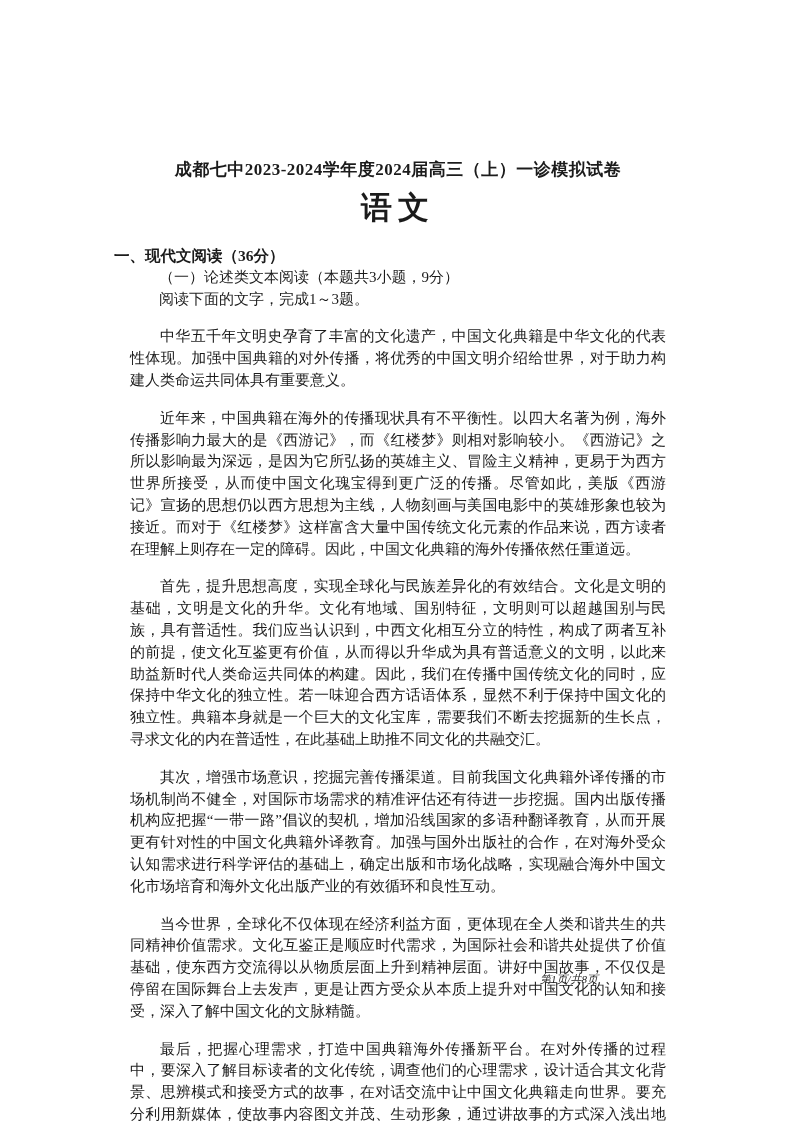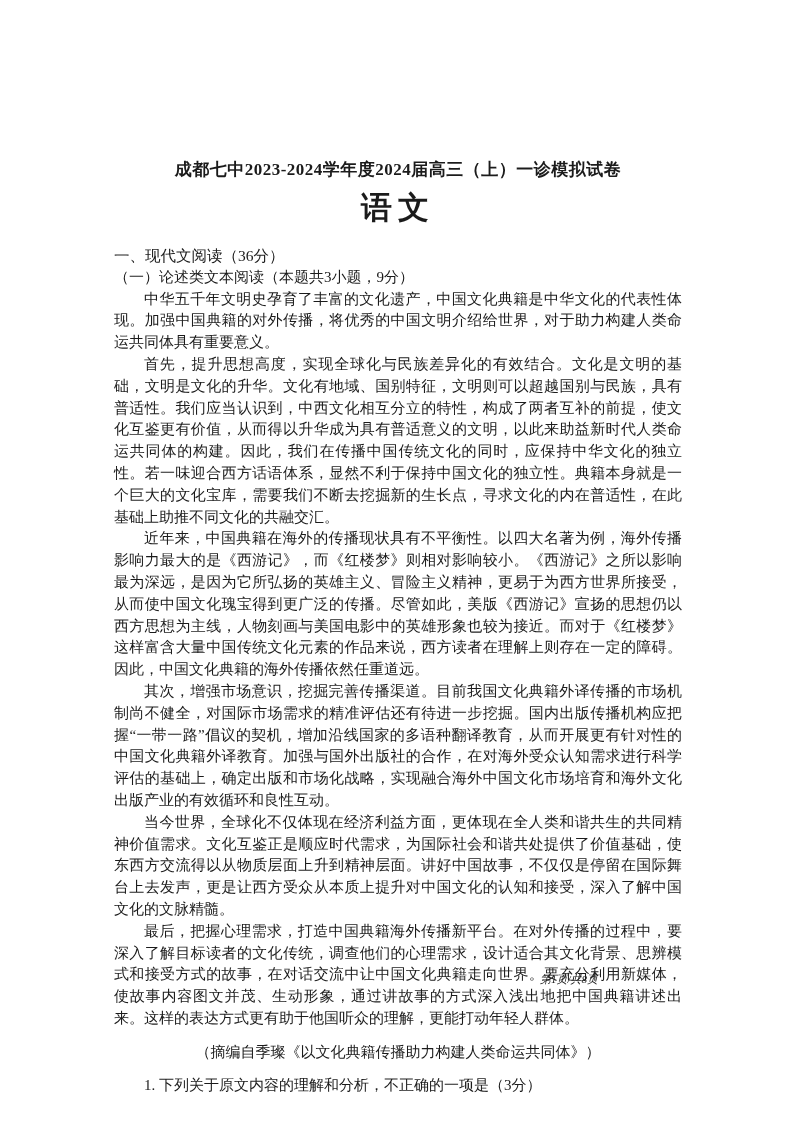--- a/index.html
+++ b/index.html
@@ -38,28 +38,29 @@
     font-weight: bold;
   }
   .body {
     margin-top: 16px;
     font-size: 15px;
     line-height: 21.8px;
     text-align: justify;
     text-justify: inter-ideograph;
   }
   .section-title {
-    font-weight: normal;
+    font-weight: bold;
     font-size: 15.5px;
   }
   .subsection, .instruction {
     font-size: 15px;
+    margin-left: 45px;
   }
   .para {
-    margin: 0;
+    margin: 16px;
     text-indent: 2em;
   }
   .attribution {
     text-align: center;
     margin: 12px;
   }
   .question {
     text-indent: 2em;
   }
   .footer {
@@ -78,24 +79,25 @@
 <div class="page">
 
   <div class="header">
     <div class="school-line">成都七中2023-2024学年度2024届高三（上）一诊模拟试卷</div>
     <div class="subject">语文</div>
   </div>
 
   <div class="body">
     <div class="section-title">一、现代文阅读（36分）</div>
     <div class="subsection">（一）论述类文本阅读（本题共3小题，9分）</div>
+    <div class="instruction">阅读下面的文字，完成1～3题。</div>
 
     <p class="para">中华五千年文明史孕育了丰富的文化遗产，中国文化典籍是中华文化的代表性体现。加强中国典籍的对外传播，将优秀的中国文明介绍给世界，对于助力构建人类命运共同体具有重要意义。</p>
+    <p class="para">近年来，中国典籍在海外的传播现状具有不平衡性。以四大名著为例，海外传播影响力最大的是《西游记》，而《红楼梦》则相对影响较小。《西游记》之所以影响最为深远，是因为它所弘扬的英雄主义、冒险主义精神，更易于为西方世界所接受，从而使中国文化瑰宝得到更广泛的传播。尽管如此，美版《西游记》宣扬的思想仍以西方思想为主线，人物刻画与美国电影中的英雄形象也较为接近。而对于《红楼梦》这样富含大量中国传统文化元素的作品来说，西方读者在理解上则存在一定的障碍。因此，中国文化典籍的海外传播依然任重道远。</p>
     <p class="para">首先，提升思想高度，实现全球化与民族差异化的有效结合。文化是文明的基础，文明是文化的升华。文化有地域、国别特征，文明则可以超越国别与民族，具有普适性。我们应当认识到，中西文化相互分立的特性，构成了两者互补的前提，使文化互鉴更有价值，从而得以升华成为具有普适意义的文明，以此来助益新时代人类命运共同体的构建。因此，我们在传播中国传统文化的同时，应保持中华文化的独立性。若一味迎合西方话语体系，显然不利于保持中国文化的独立性。典籍本身就是一个巨大的文化宝库，需要我们不断去挖掘新的生长点，寻求文化的内在普适性，在此基础上助推不同文化的共融交汇。</p>
-    <p class="para">近年来，中国典籍在海外的传播现状具有不平衡性。以四大名著为例，海外传播影响力最大的是《西游记》，而《红楼梦》则相对影响较小。《西游记》之所以影响最为深远，是因为它所弘扬的英雄主义、冒险主义精神，更易于为西方世界所接受，从而使中国文化瑰宝得到更广泛的传播。尽管如此，美版《西游记》宣扬的思想仍以西方思想为主线，人物刻画与美国电影中的英雄形象也较为接近。而对于《红楼梦》这样富含大量中国传统文化元素的作品来说，西方读者在理解上则存在一定的障碍。因此，中国文化典籍的海外传播依然任重道远。</p>
     <p class="para">其次，增强市场意识，挖掘完善传播渠道。目前我国文化典籍外译传播的市场机制尚不健全，对国际市场需求的精准评估还有待进一步挖掘。国内出版传播机构应把握“一带一路”倡议的契机，增加沿线国家的多语种翻译教育，从而开展更有针对性的中国文化典籍外译教育。加强与国外出版社的合作，在对海外受众认知需求进行科学评估的基础上，确定出版和市场化战略，实现融合海外中国文化市场培育和海外文化出版产业的有效循环和良性互动。</p>
     <p class="para">当今世界，全球化不仅体现在经济利益方面，更体现在全人类和谐共生的共同精神价值需求。文化互鉴正是顺应时代需求，为国际社会和谐共处提供了价值基础，使东西方交流得以从物质层面上升到精神层面。讲好中国故事，不仅仅是停留在国际舞台上去发声，更是让西方受众从本质上提升对中国文化的认知和接受，深入了解中国文化的文脉精髓。</p>
     <p class="para">最后，把握心理需求，打造中国典籍海外传播新平台。在对外传播的过程中，要深入了解目标读者的文化传统，调查他们的心理需求，设计适合其文化背景、思辨模式和接受方式的故事，在对话交流中让中国文化典籍走向世界。要充分利用新媒体，使故事内容图文并茂、生动形象，通过讲故事的方式深入浅出地把中国典籍讲述出来。这样的表达方式更有助于他国听众的理解，更能打动年轻人群体。</p>
 
     <div class="attribution">（摘编自季璨《以文化典籍传播助力构建人类命运共同体》）</div>
 
     <div class="question">1. 下列关于原文内容的理解和分析，不正确的一项是（3分）</div>
 
   </div>
 

